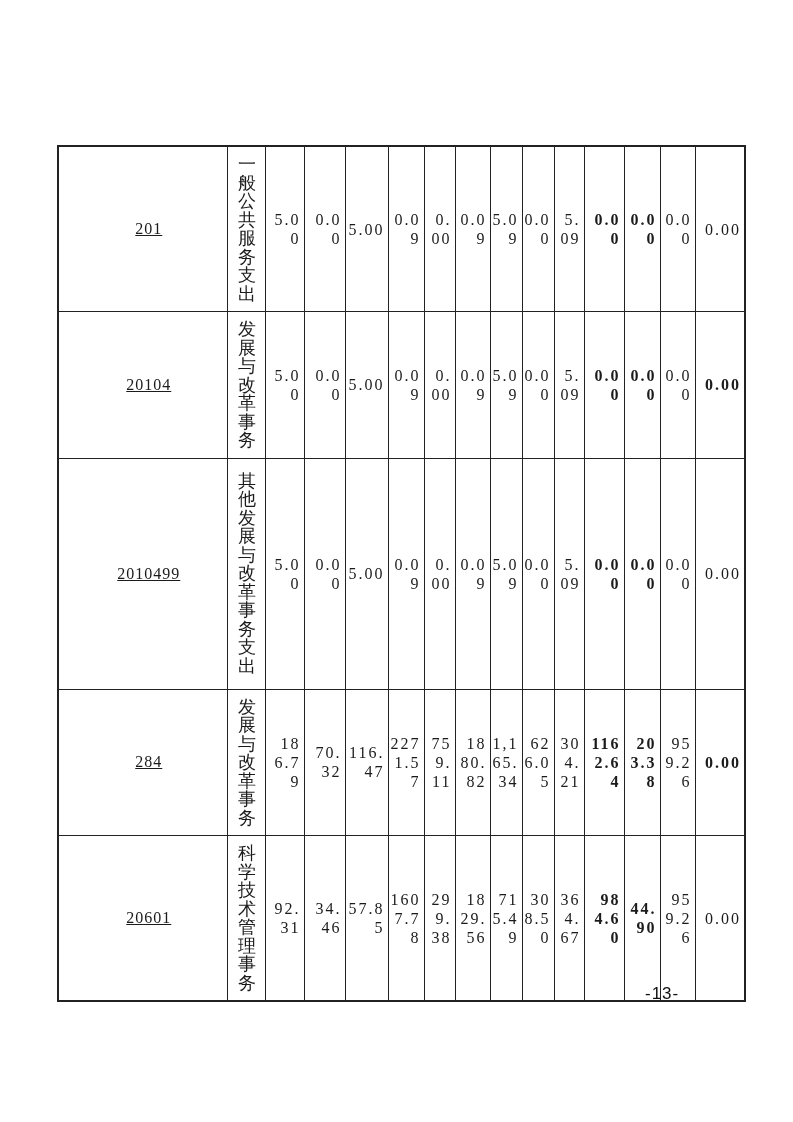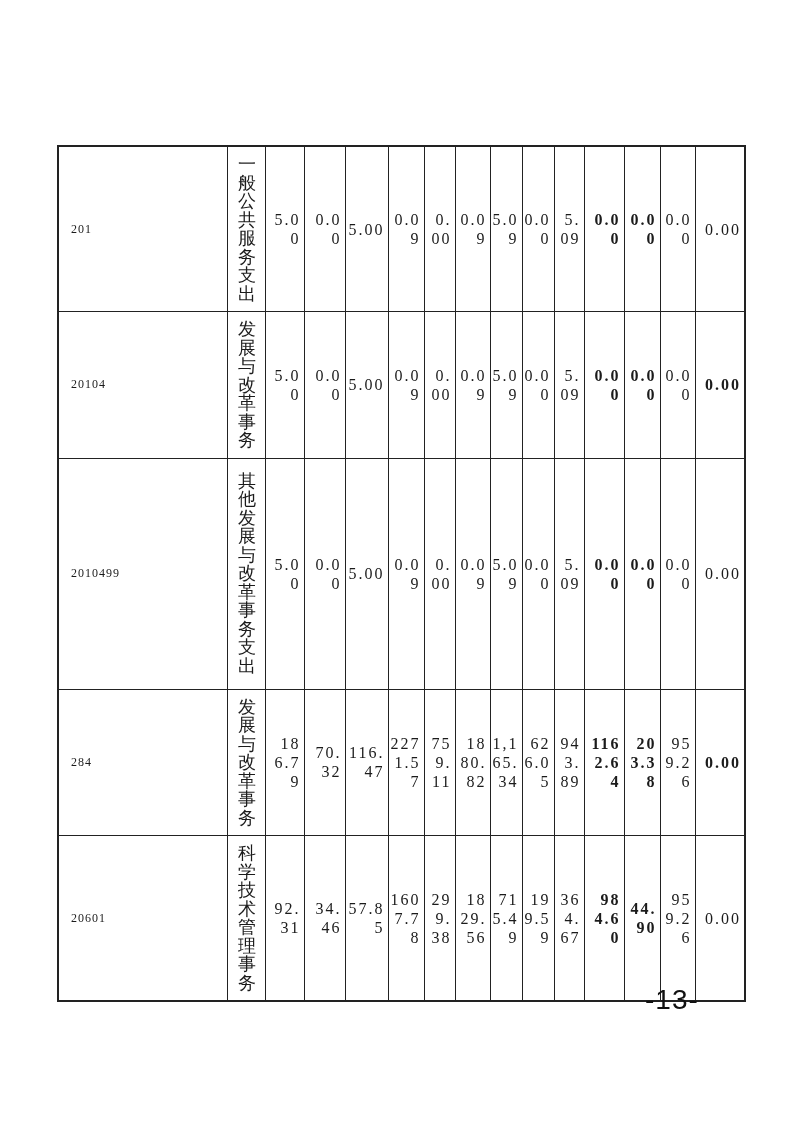--- a/index.html
+++ b/index.html
@@ -21,24 +21,25 @@
     border-collapse: collapse;
     table-layout: fixed;
     border: 2px solid #222;
   }
   table.budget td {
     border: 1px solid #222;
     vertical-align: middle;
     overflow: hidden;
   }
   td.code {
-    text-align: left;
+    text-align: center;
     padding: 0 0 0 12px;
-    font-size: 12px;
+    font-size: 16px;
     letter-spacing: 1px;
+    text-decoration: underline;
   }
   td.name { padding: 0; }
   td.name .vname {
     width: 20px;
     margin: 8px auto;
     font-size: 18px;
     line-height: 18.5px;
     text-align: right;
     word-break: break-all;
     overflow-wrap: anywhere;
@@ -51,21 +52,21 @@
     letter-spacing: 2px;
     word-break: break-all;
     overflow-wrap: anywhere;
   }
   td.num.b { font-weight: bold; }
   .page-number {
     position: absolute;
     left: 645px;
     top: 984px;
     font-family: "Liberation Sans", "DejaVu Sans", sans-serif;
-    font-size: 28px;
+    font-size: 17px;
     letter-spacing: 1px;
     color: #111;
   }
 </style>
 </head>
 <body>
 
 <div class="page">
   <table class="budget">
     <colgroup>
@@ -149,39 +150,39 @@
             <div class="vname">发展与改革事务</div>
           </td>
           <td class="num">186.79</td>
           <td class="num">70.32</td>
           <td class="num">116.47</td>
           <td class="num">2271.57</td>
           <td class="num">759.11</td>
           <td class="num">1880.82</td>
           <td class="num">1,165.34</td>
           <td class="num">626.05</td>
-          <td class="num">943.89</td>
+          <td class="num">304.21</td>
           <td class="num b">1162.64</td>
           <td class="num b">203.38</td>
           <td class="num">959.26</td>
           <td class="num b">0.00</td>
         </tr>
         <tr style="height: 145px;">
           <td class="code">20601</td>
           <td class="name">
             <div class="vname">科学技术管理事务</div>
           </td>
           <td class="num">92.31</td>
           <td class="num">34.46</td>
           <td class="num">57.85</td>
           <td class="num">1607.78</td>
           <td class="num">299.38</td>
           <td class="num">1829.56</td>
           <td class="num">715.49</td>
-          <td class="num">199.59</td>
+          <td class="num">308.50</td>
           <td class="num">364.67</td>
           <td class="num b">984.60</td>
           <td class="num b">44.90</td>
           <td class="num">959.26</td>
           <td class="num">0.00</td>
         </tr>
       </tbody>
   </table>
   <div class="page-number">-13-</div>
 </div>

